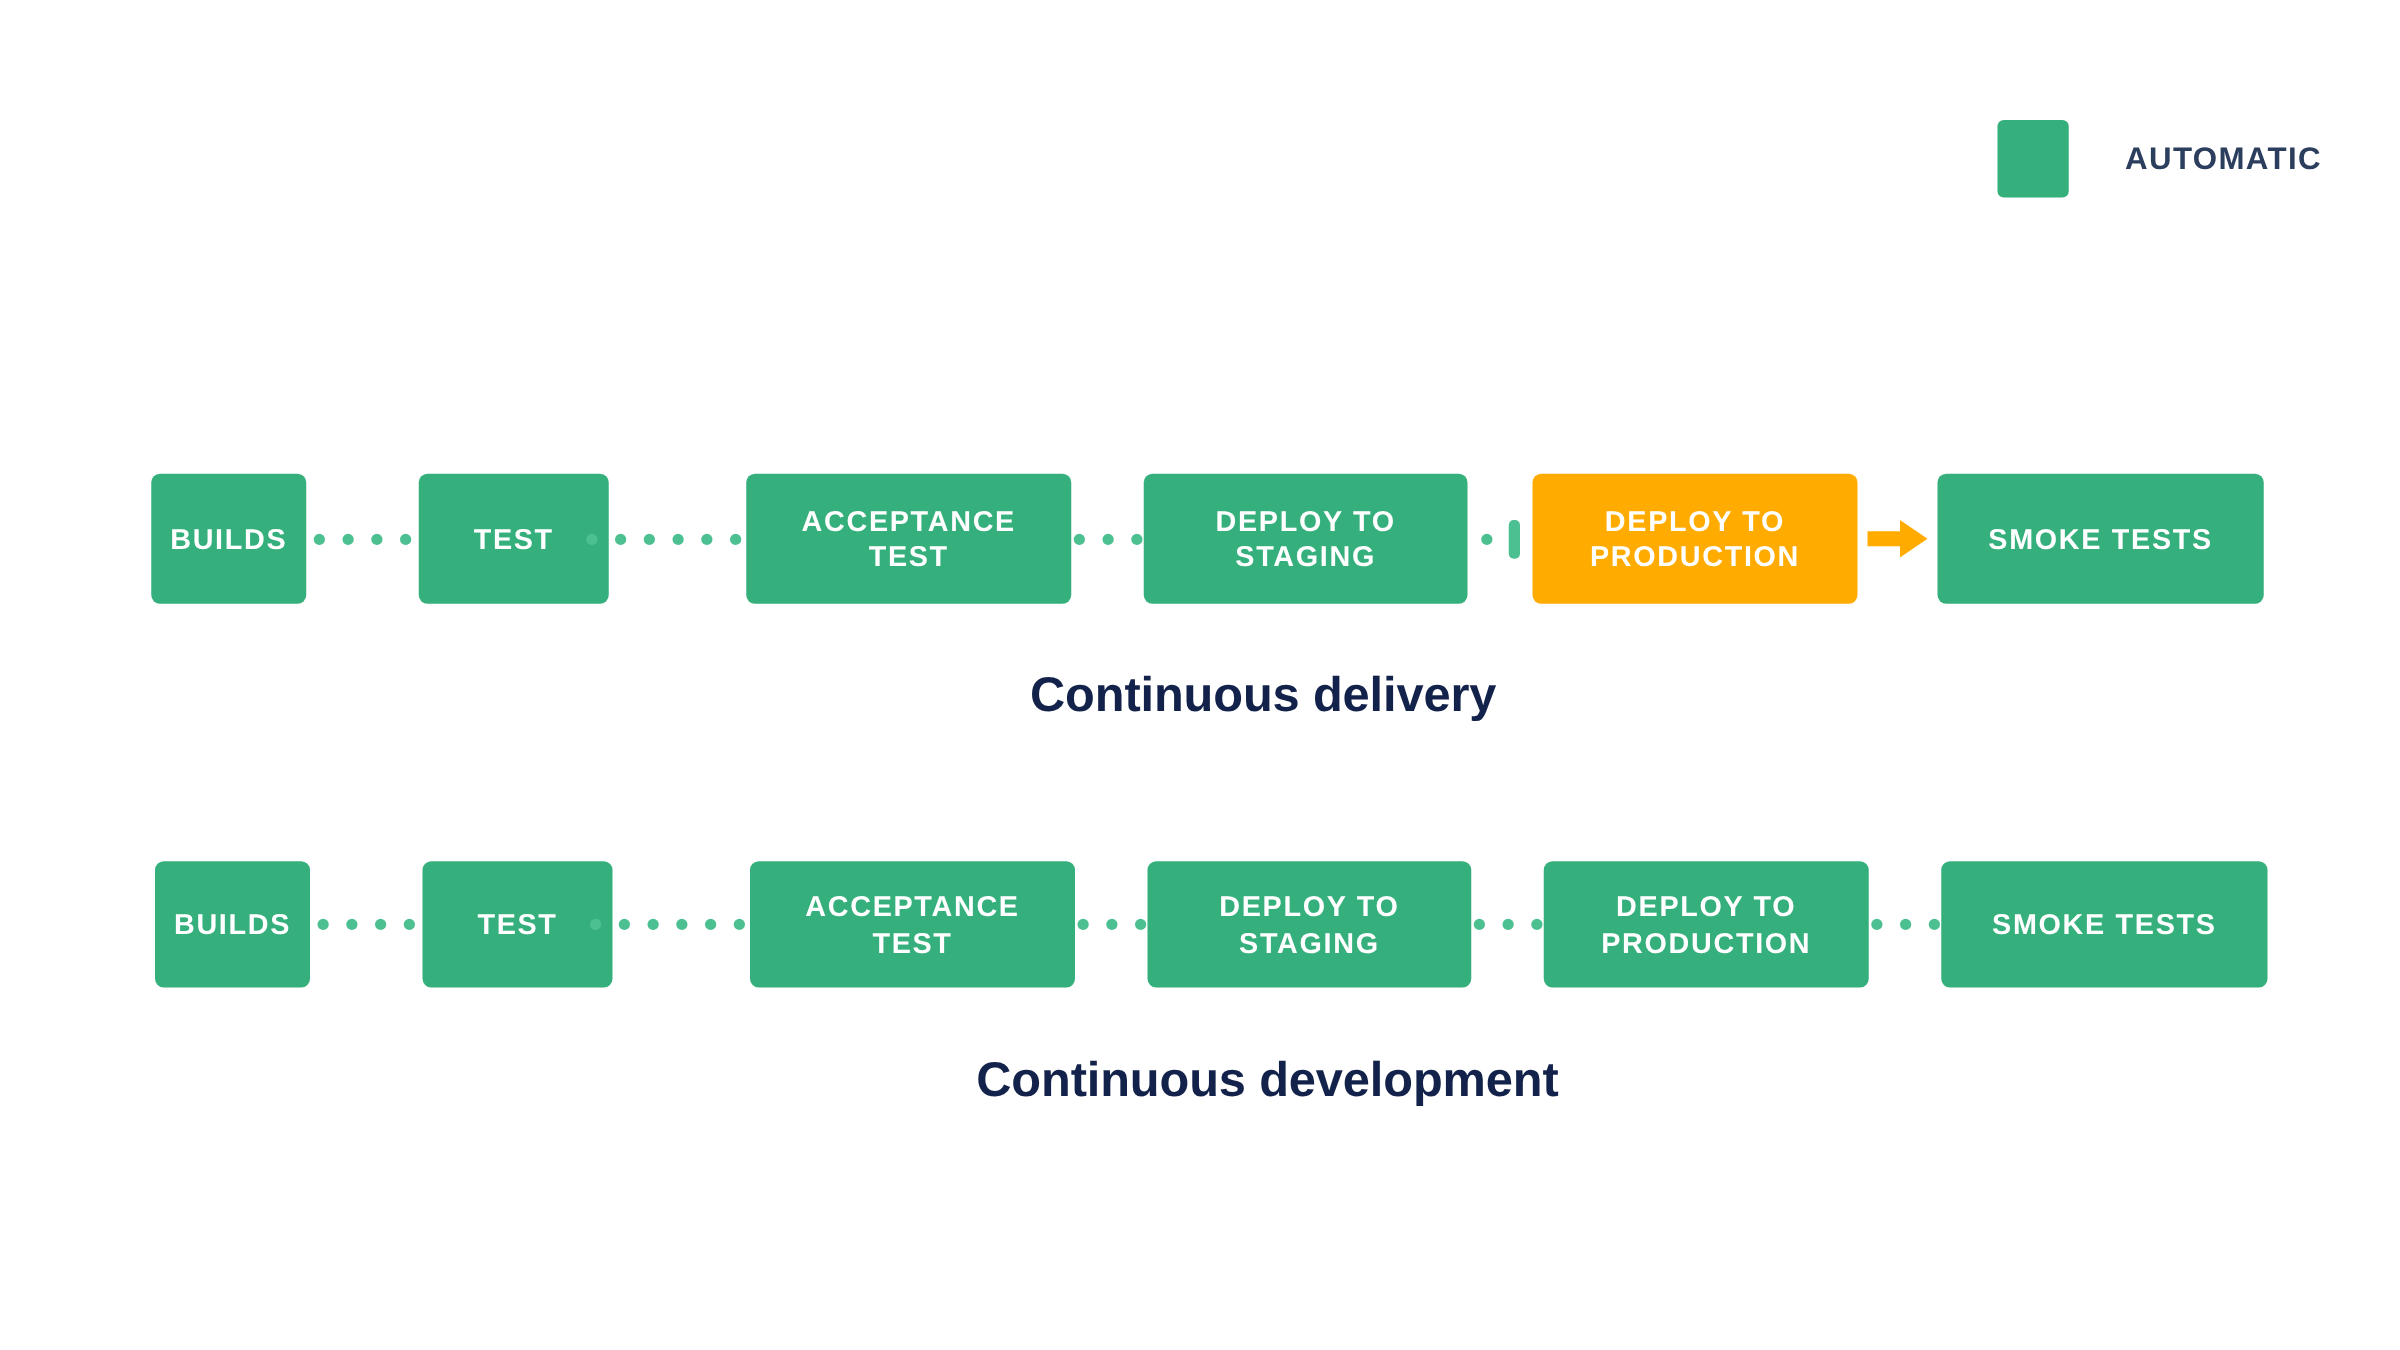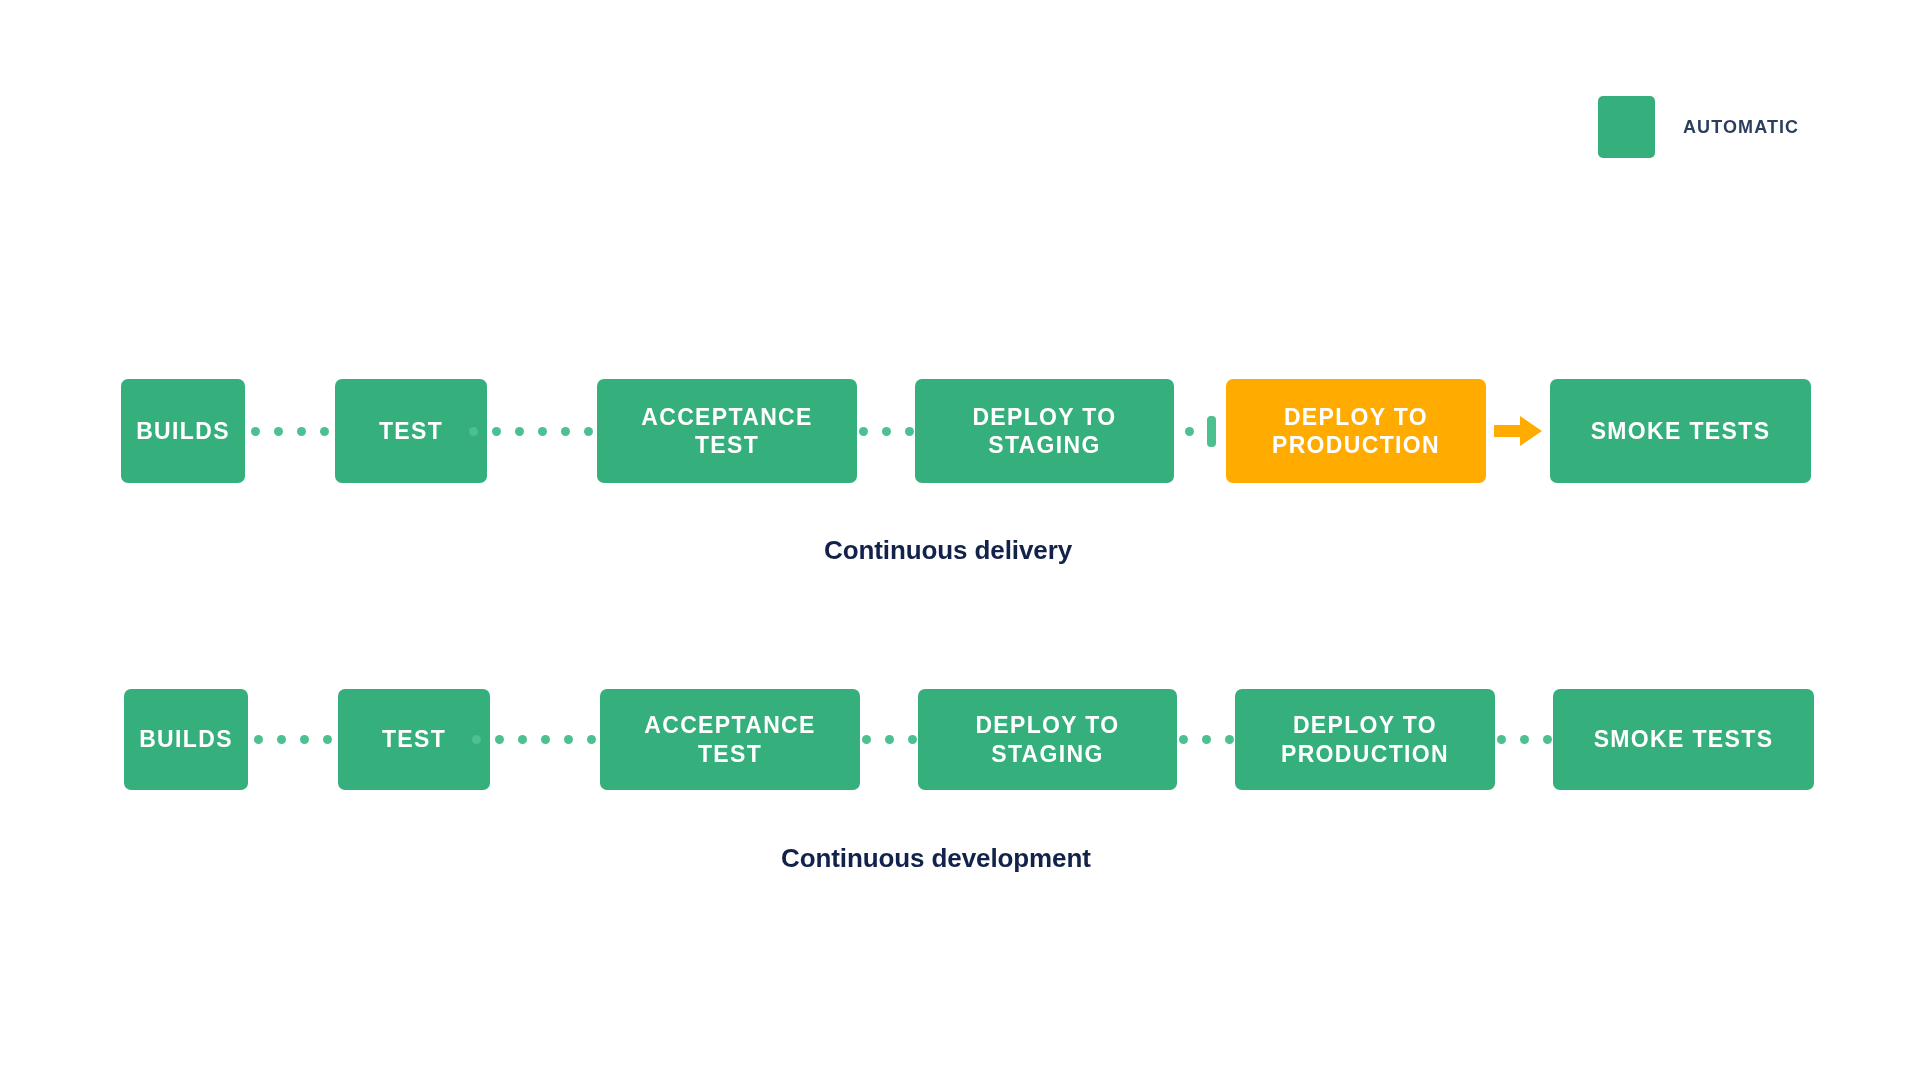--- a/index.html
+++ b/index.html
@@ -30,22 +30,22 @@
   }
   .legend-swatch {
     width: 57px;
     height: 62px;
     border-radius: 5px;
     flex: 0 0 auto;
   }
   .legend-swatch.automatic { background: #35b07c; }
   .legend-swatch.manual    { background: #ffab00; }
   .legend-label {
-    margin-left: 28px;
-    font-size: 18px;
+    margin-left: 45px;
+    font-size: 25px;
     font-weight: 700;
     letter-spacing: 1.1px;
     color: #2c3e5d;
     white-space: nowrap;
     text-align: right;
   }
 
   
   .pipeline {
     position: absolute;
@@ -131,21 +131,21 @@
     width: 0;
     height: 0;
     border-top: 15px solid transparent;
     border-bottom: 15px solid transparent;
     border-left: 22px solid #ffab00;
   }
 
   
   .caption {
     position: absolute;
-    font-size: 26px;
+    font-size: 39px;
     font-weight: 700;
     color: #13224a;
     white-space: nowrap;
     letter-spacing: -0.1px;
   }
   .caption.row1 { left: 824px; top: 535px; }
   .caption.row2 { left: 781px; top: 843px; }
 </style>
 </head>
 <body>

